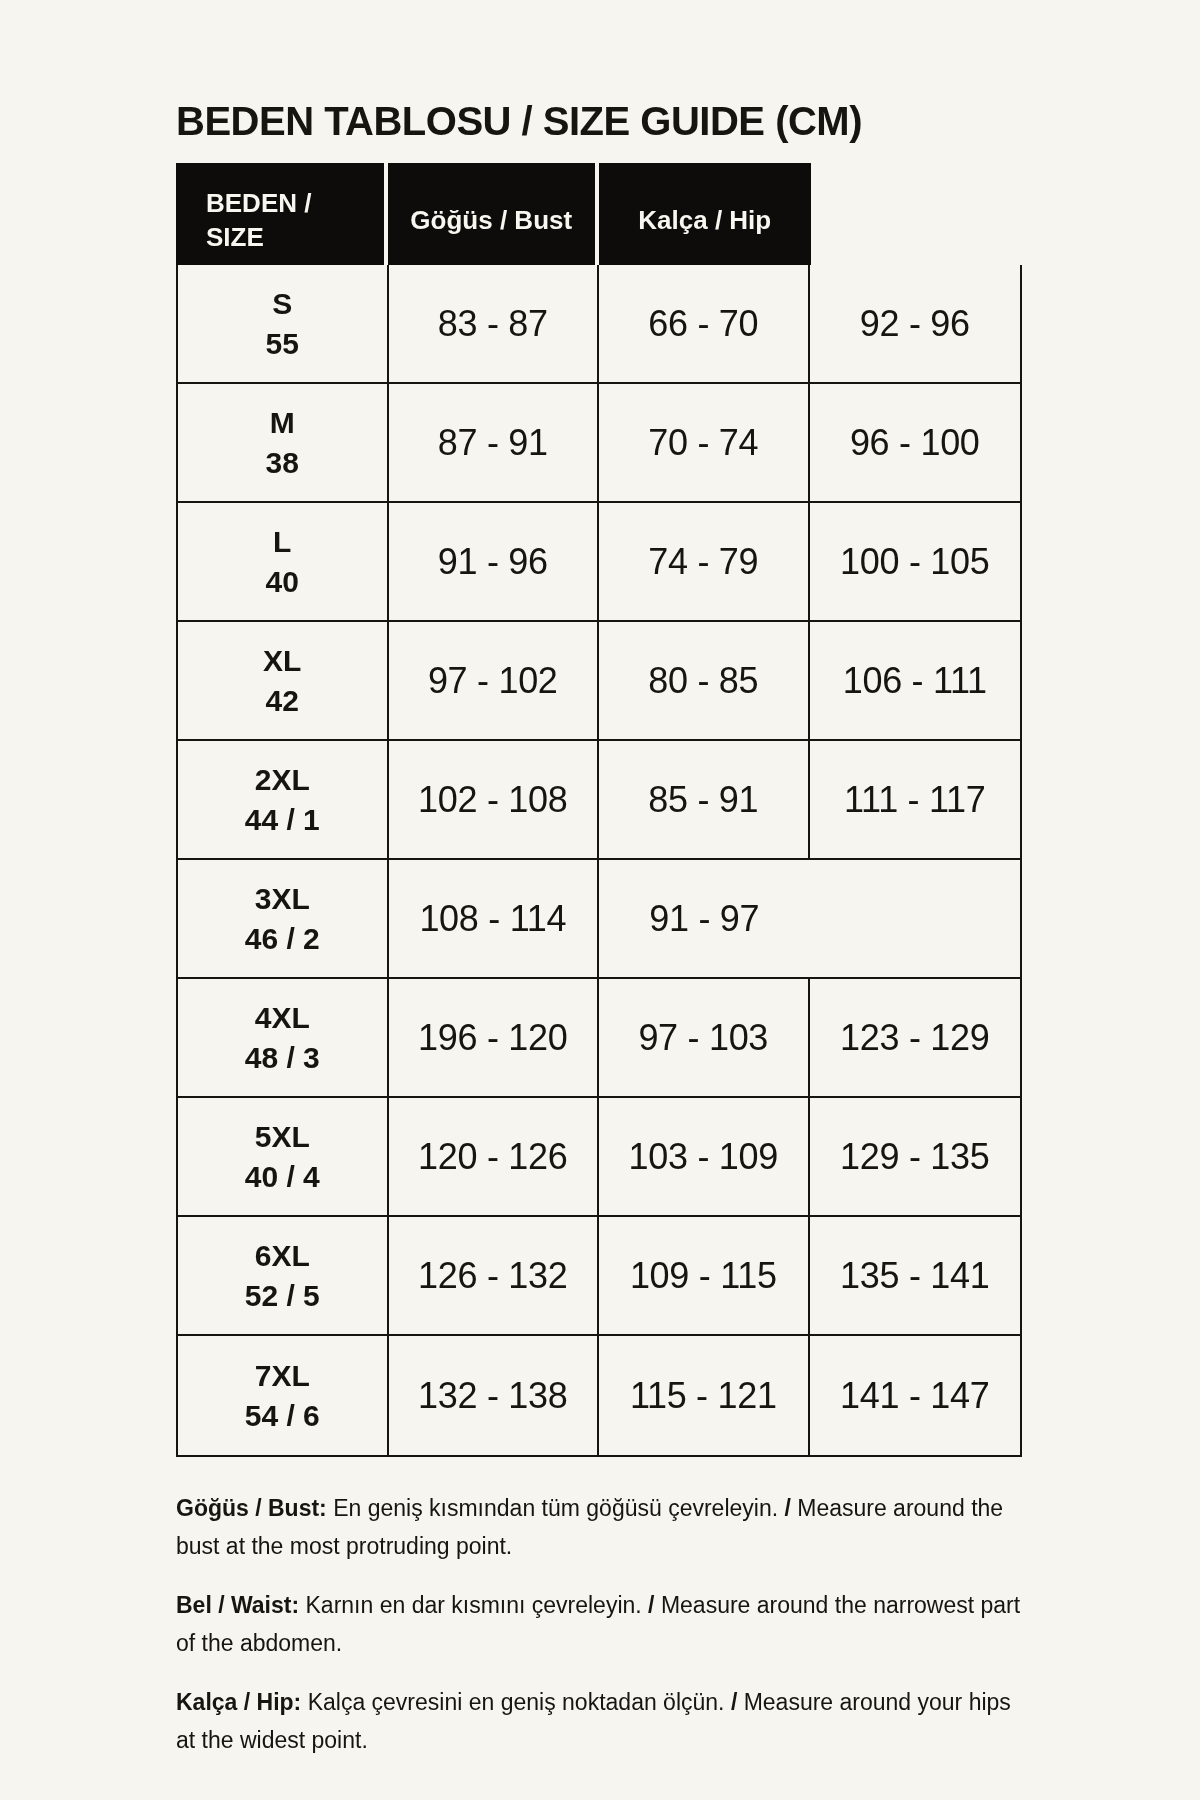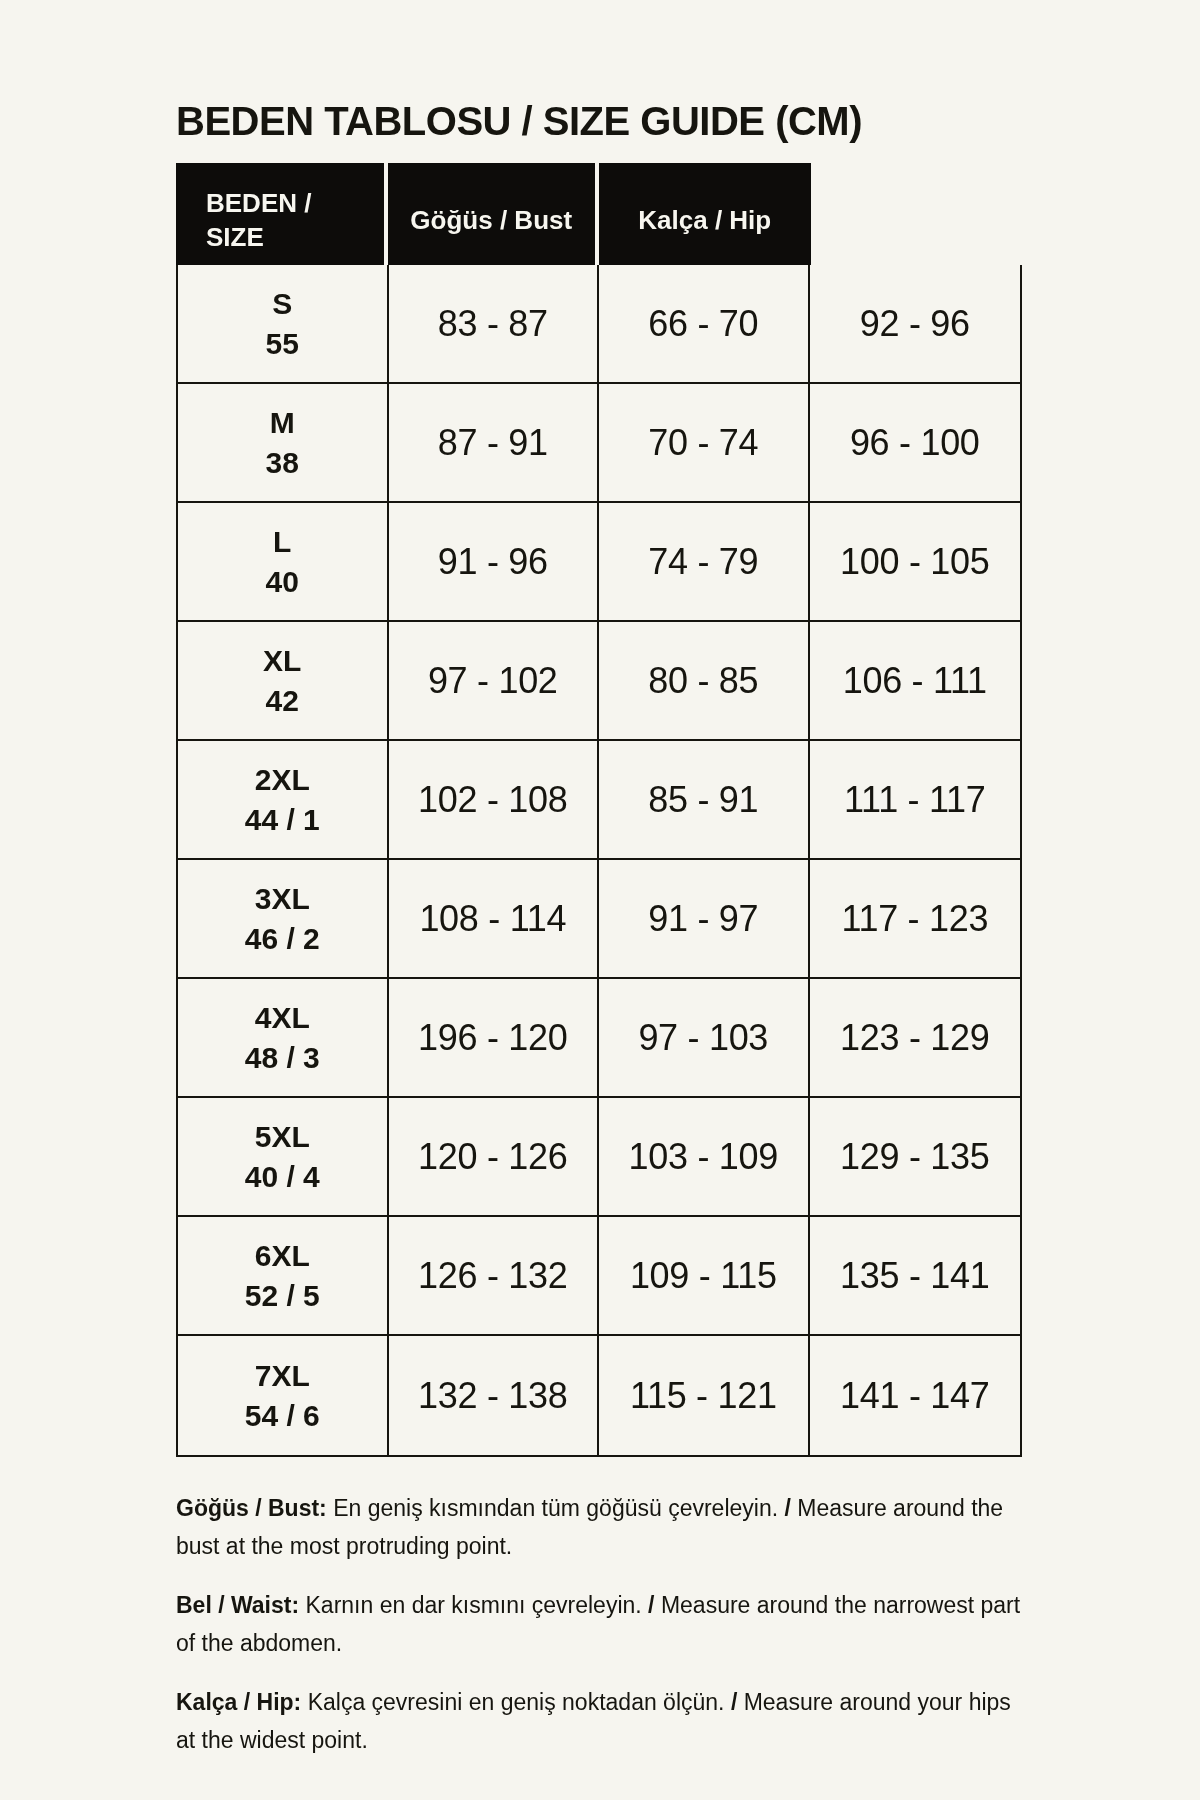--- a/index.html
+++ b/index.html
@@ -176,21 +176,20 @@
       <div class="cell">111 - 117</div>
     </div>
 
     <div class="row">
       <div class="cell size">
         <div>3XL</div>
         <div>46 / 2</div>
       </div>
       <div class="cell">108 - 114</div>
       <div class="cell">91 - 97</div>
-      <div class="cell">117 - 123</div>
     </div>
 
     <div class="row">
       <div class="cell size">
         <div>4XL</div>
         <div>48 / 3</div>
       </div>
       <div class="cell">196 - 120</div>
       <div class="cell">97 - 103</div>
       <div class="cell">123 - 129</div>

